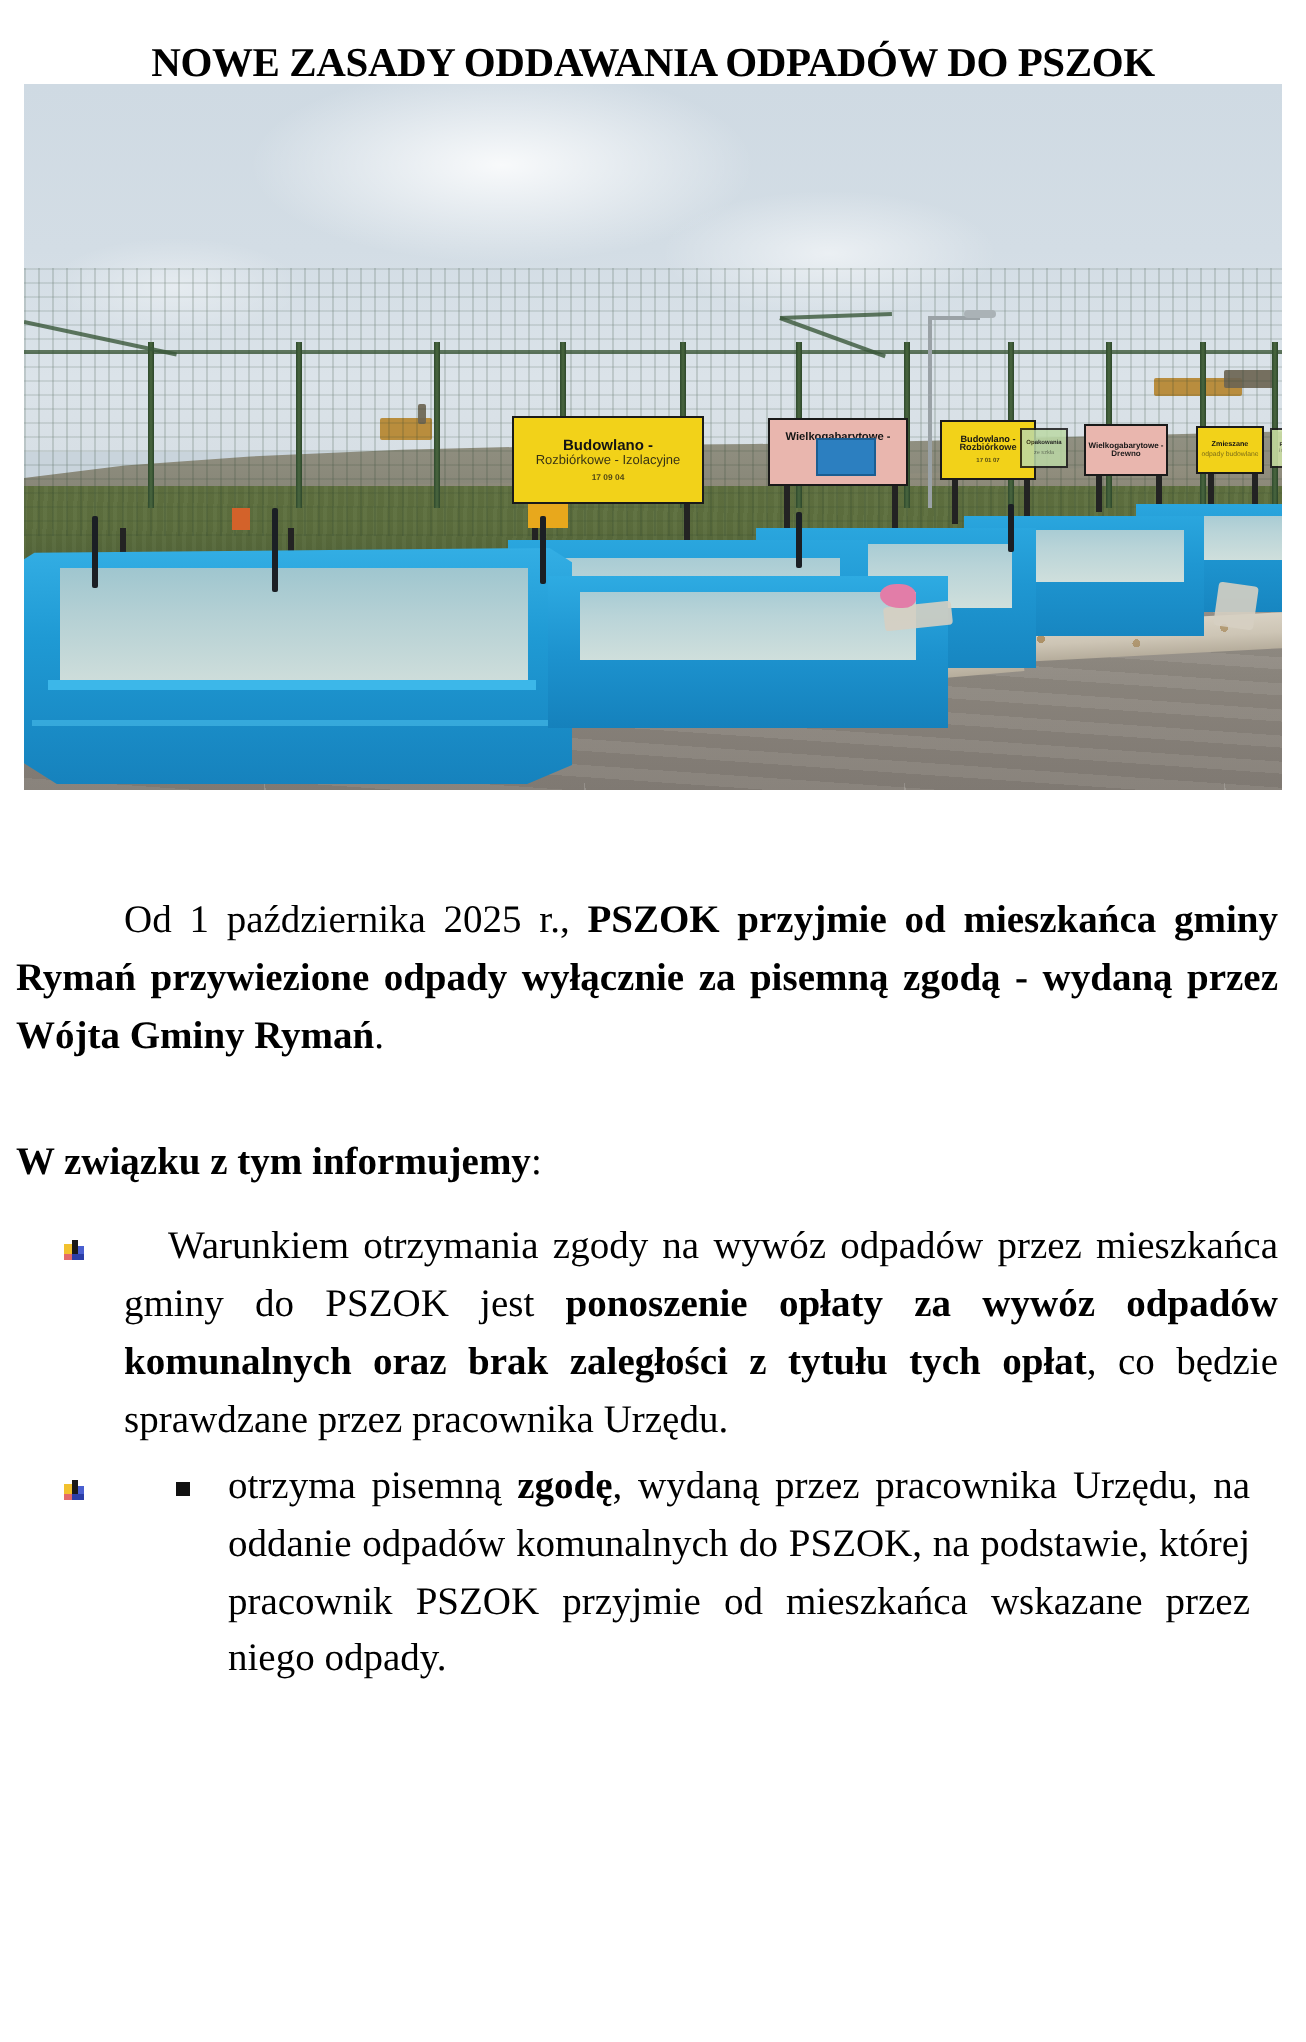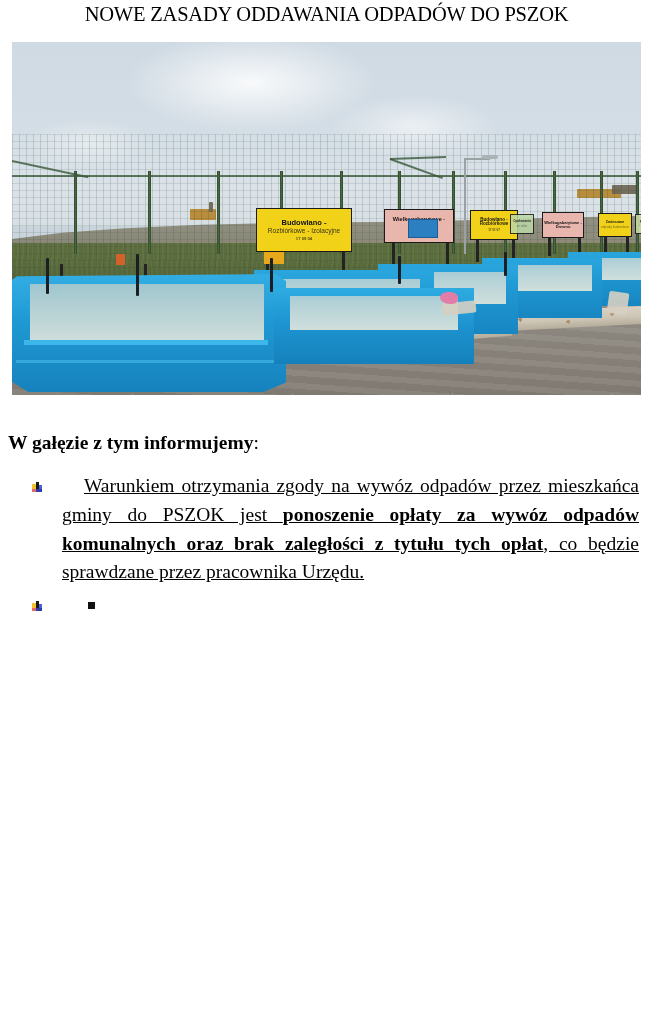--- a/index.html
+++ b/index.html
@@ -12,26 +12,26 @@
     height: 1021px;
     overflow: hidden;
     font-family: "Liberation Serif", "DejaVu Serif", serif;
     color: #000000;
     position: relative;
   }
 
   
   .doc-title {
     font-family: "Liberation Serif", "DejaVu Serif", serif;
-    font-weight: normal;
+    font-weight: bold;
     font-size: 20.5px;
     letter-spacing: -0.2px;
     text-align: center;
     margin: 0;
-    padding: 3px 12px 0 12px;
+    padding: 21px 12px 0 12px;
     line-height: 1.15;
     white-space: nowrap;
   }
 
   
   .photo-wrap {
     position: absolute;
     left: 12px;
     top: 42px;
     width: 629px;
@@ -274,21 +274,20 @@
     padding: 34px 14px 0 8px;
     font-weight: bold;
     text-align: left;
   }
   .notice .thin { font-weight: normal; }
 
   ul.lvl1 {
     list-style: none;
     margin: 14px 0 0 0;
     padding: 0;
-    text-decoration: underline;
   }
   ul.lvl1 > li {
     position: relative;
     padding: 0 14px 0 62px;
     margin-bottom: 4px;
   }
   ul.lvl1 > li > .txt {
     display: block;
     font-size: 19.5px;
     line-height: 1.48;
@@ -482,23 +481,26 @@
 
     <div class="debris" style="left:430px; top:260px; width:34px; height:12px; transform:rotate(-6deg);"></div>
     <div class="debris" style="left:596px; top:250px; width:20px; height:22px; transform:rotate(8deg);"></div>
     <div class="pink-bag" style="left:428px; top:250px; width:18px; height:12px;"></div>
 
   </div>
 </div>
 
 <div class="body-text">
 
+  <p class="para lead">
+    <span>Od 1 października 2025 r., </span><b>PSZOK przyjmie od mieszkańca gminy Rymań przywiezione odpady wyłącznie za pisemną zgodą - wydaną przez Wójta Gminy Rymań</b><span>.</span>
+  </p>
 
   <p class="para notice">
-    <b>W gałęzie z tym informujemy</b><span class="thin">:</span>
+    <b>W związku z tym informujemy</b><span class="thin">:</span>
   </p>
 
   <ul class="lvl1">
 
     <li>
       <span class="bullet-lvl1">
         <i class="b-yellow"></i>
           <i class="b-red"></i>
           <i class="b-black"></i>
           <i class="b-blue"></i>
@@ -514,18 +516,21 @@
         <i class="b-yellow"></i>
           <i class="b-red"></i>
           <i class="b-black"></i>
           <i class="b-blue"></i>
           <i class="b-navy"></i>
       </span>
 
       <ul class="lvl2">
         <li>
           <span class="bullet-lvl2"></span>
+          <span class="txt">
+            <span>otrzyma pisemną </span><b>zgodę</b><span>, wydaną przez pracownika Urzędu, na oddanie odpadów komunalnych do PSZOK, na podstawie, której pracownik PSZOK przyjmie od mieszkańca wskazane przez niego odpady.</span>
+          </span>
         </li>
       </ul>
     </li>
 
   </ul>
 </div>
 
 </body></html>

